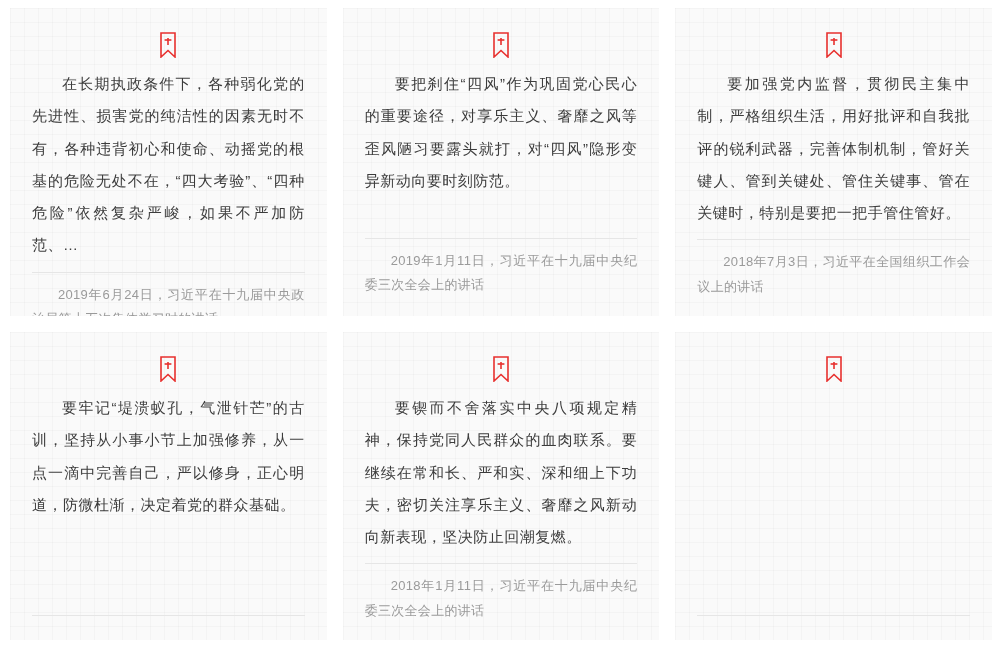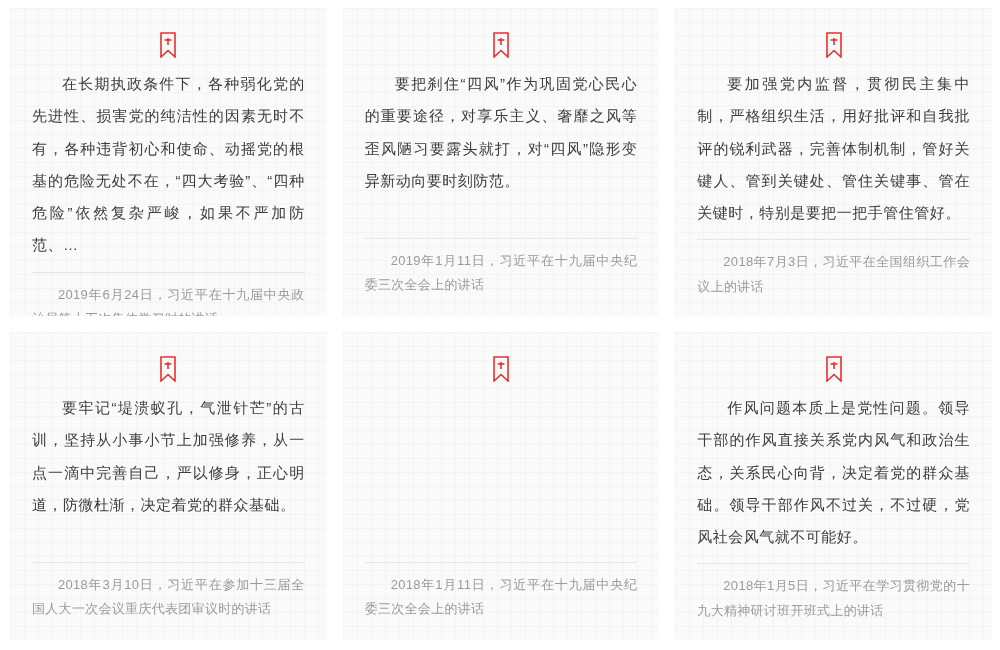--- a/index.html
+++ b/index.html
@@ -127,43 +127,41 @@
     <div class="bookmark">
       <svg width="20" height="26" viewBox="0 0 20 26" aria-hidden="true">
         <path d="M3 1 H17 V25 L10 18.5 L3 25 Z" fill="none" stroke="#e8312f" stroke-width="1.6"></path>
         <rect x="6.6" y="7.2" width="6.8" height="1.6" fill="#e8312f"></rect>
         <rect x="9.2" y="6.0" width="1.6" height="7.0" fill="#e8312f"></rect>
       </svg>
     </div>
     <div class="quote">要牢记“堤溃蚁孔，气泄针芒”的古训，坚持从小事小节上加强修养，从一点一滴中完善自己，严以修身，正心明道，防微杜渐，决定着党的群众基础。</div>
     <div class="spacer"></div>
     <div class="divider"></div>
-    <div class="source">2018年3月10日，习近平在参加十三届全国人大一次会议重庆代表团审议时的讲话</div>
   </div>
 
   <div class="card">
     <div class="bookmark">
       <svg width="20" height="26" viewBox="0 0 20 26" aria-hidden="true">
         <path d="M3 1 H17 V25 L10 18.5 L3 25 Z" fill="none" stroke="#e8312f" stroke-width="1.6"></path>
         <rect x="6.6" y="7.2" width="6.8" height="1.6" fill="#e8312f"></rect>
         <rect x="9.2" y="6.0" width="1.6" height="7.0" fill="#e8312f"></rect>
       </svg>
     </div>
+    <div class="quote">要锲而不舍落实中央八项规定精神，保持党同人民群众的血肉联系。要继续在常和长、严和实、深和细上下功夫，密切关注享乐主义、奢靡之风新动向新表现，坚决防止回潮复燃。</div>
     <div class="spacer"></div>
     <div class="divider"></div>
     <div class="source">2018年1月11日，习近平在十九届中央纪委三次全会上的讲话</div>
   </div>
 
   <div class="card">
     <div class="bookmark">
       <svg width="20" height="26" viewBox="0 0 20 26" aria-hidden="true">
         <path d="M3 1 H17 V25 L10 18.5 L3 25 Z" fill="none" stroke="#e8312f" stroke-width="1.6"></path>
         <rect x="6.6" y="7.2" width="6.8" height="1.6" fill="#e8312f"></rect>
         <rect x="9.2" y="6.0" width="1.6" height="7.0" fill="#e8312f"></rect>
       </svg>
     </div>
-    <div class="quote">作风问题本质上是党性问题。领导干部的作风直接关系党内风气和政治生态，关系民心向背，决定着党的群众基础。领导干部作风不过关，不过硬，党风社会风气就不可能好。</div>
     <div class="spacer"></div>
     <div class="divider"></div>
-    <div class="source">2018年1月5日，习近平在学习贯彻党的十九大精神研讨班开班式上的讲话</div>
   </div>
 
 </div>
 
 </body></html>

